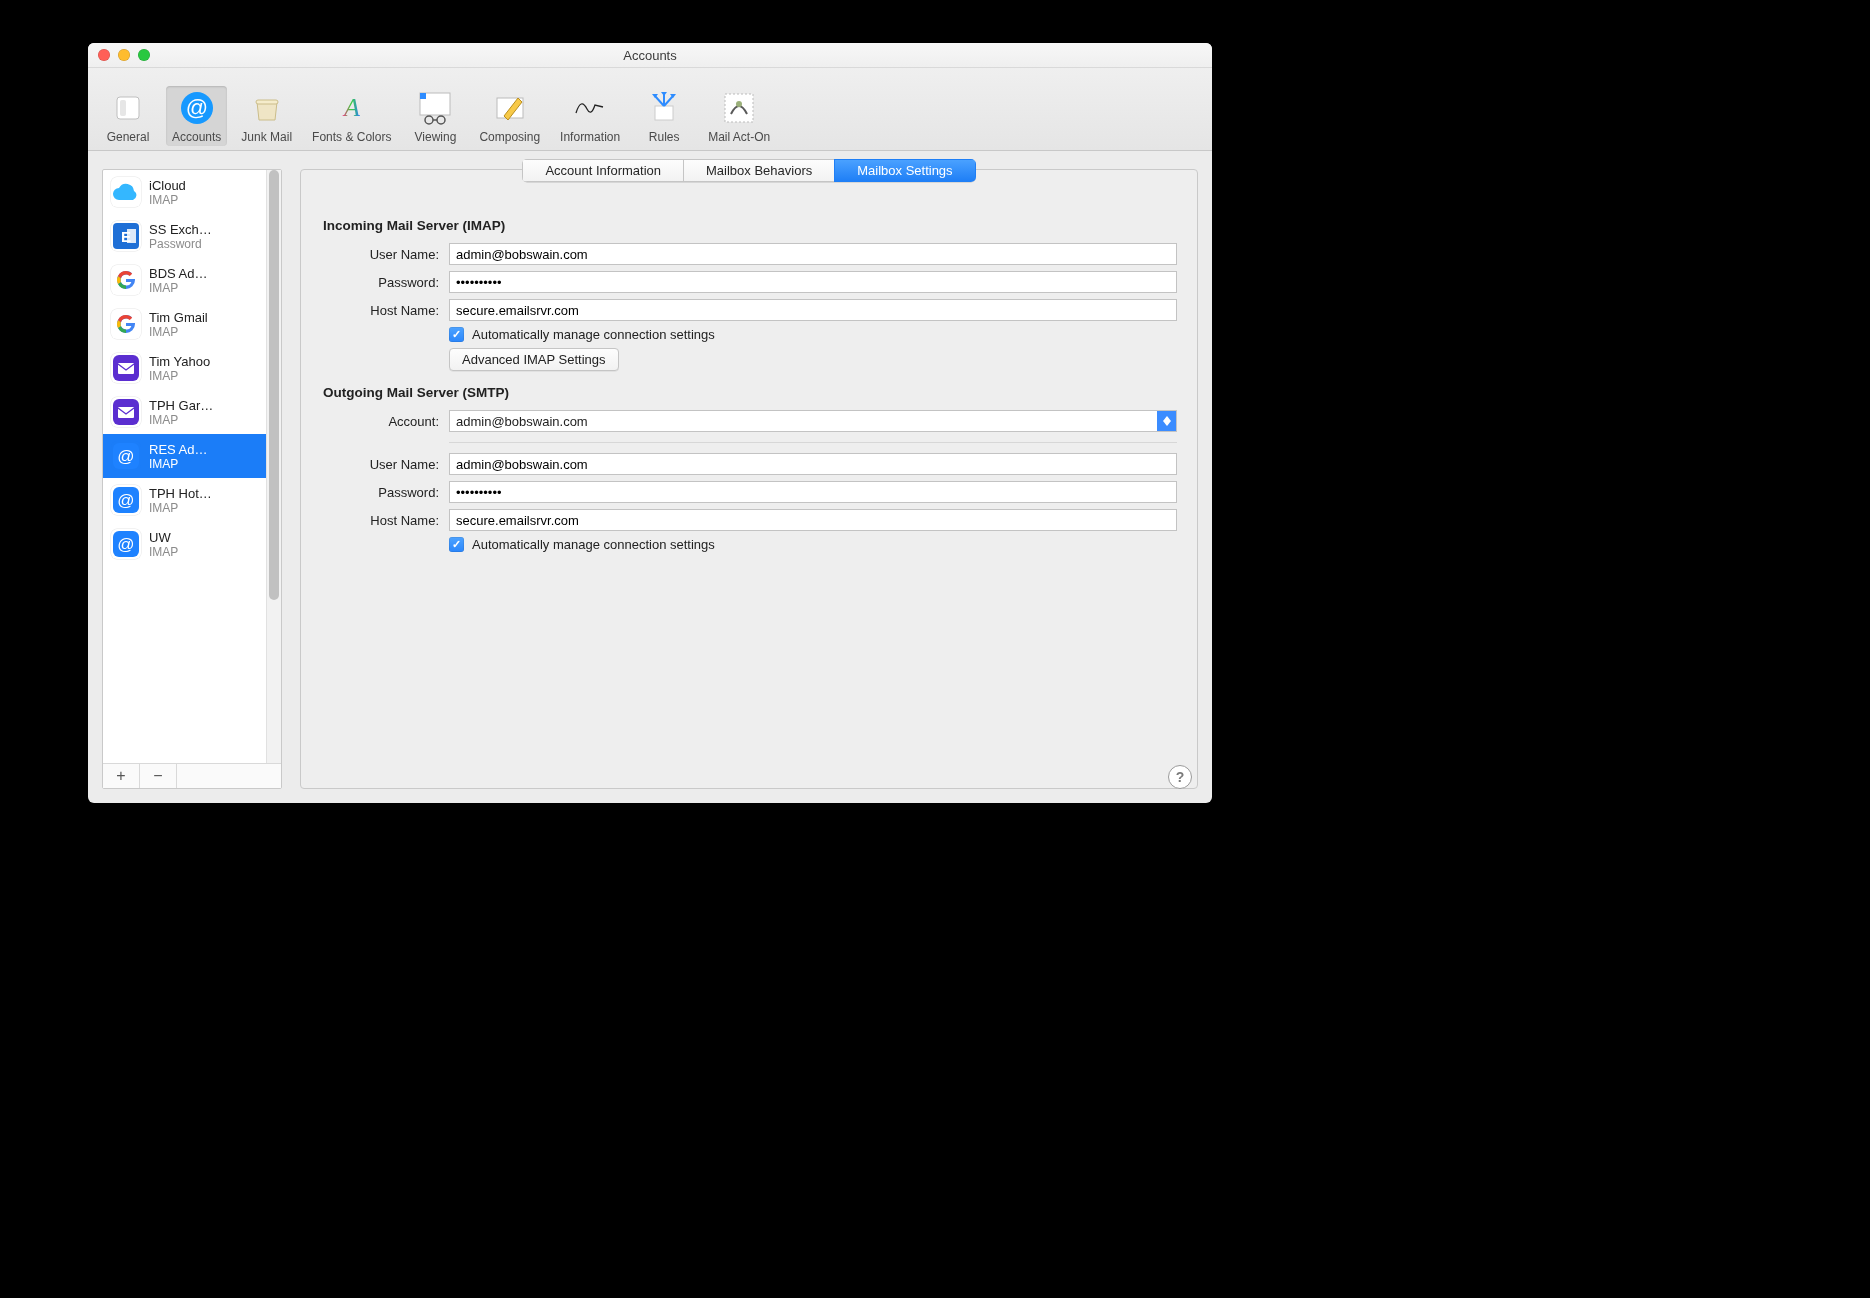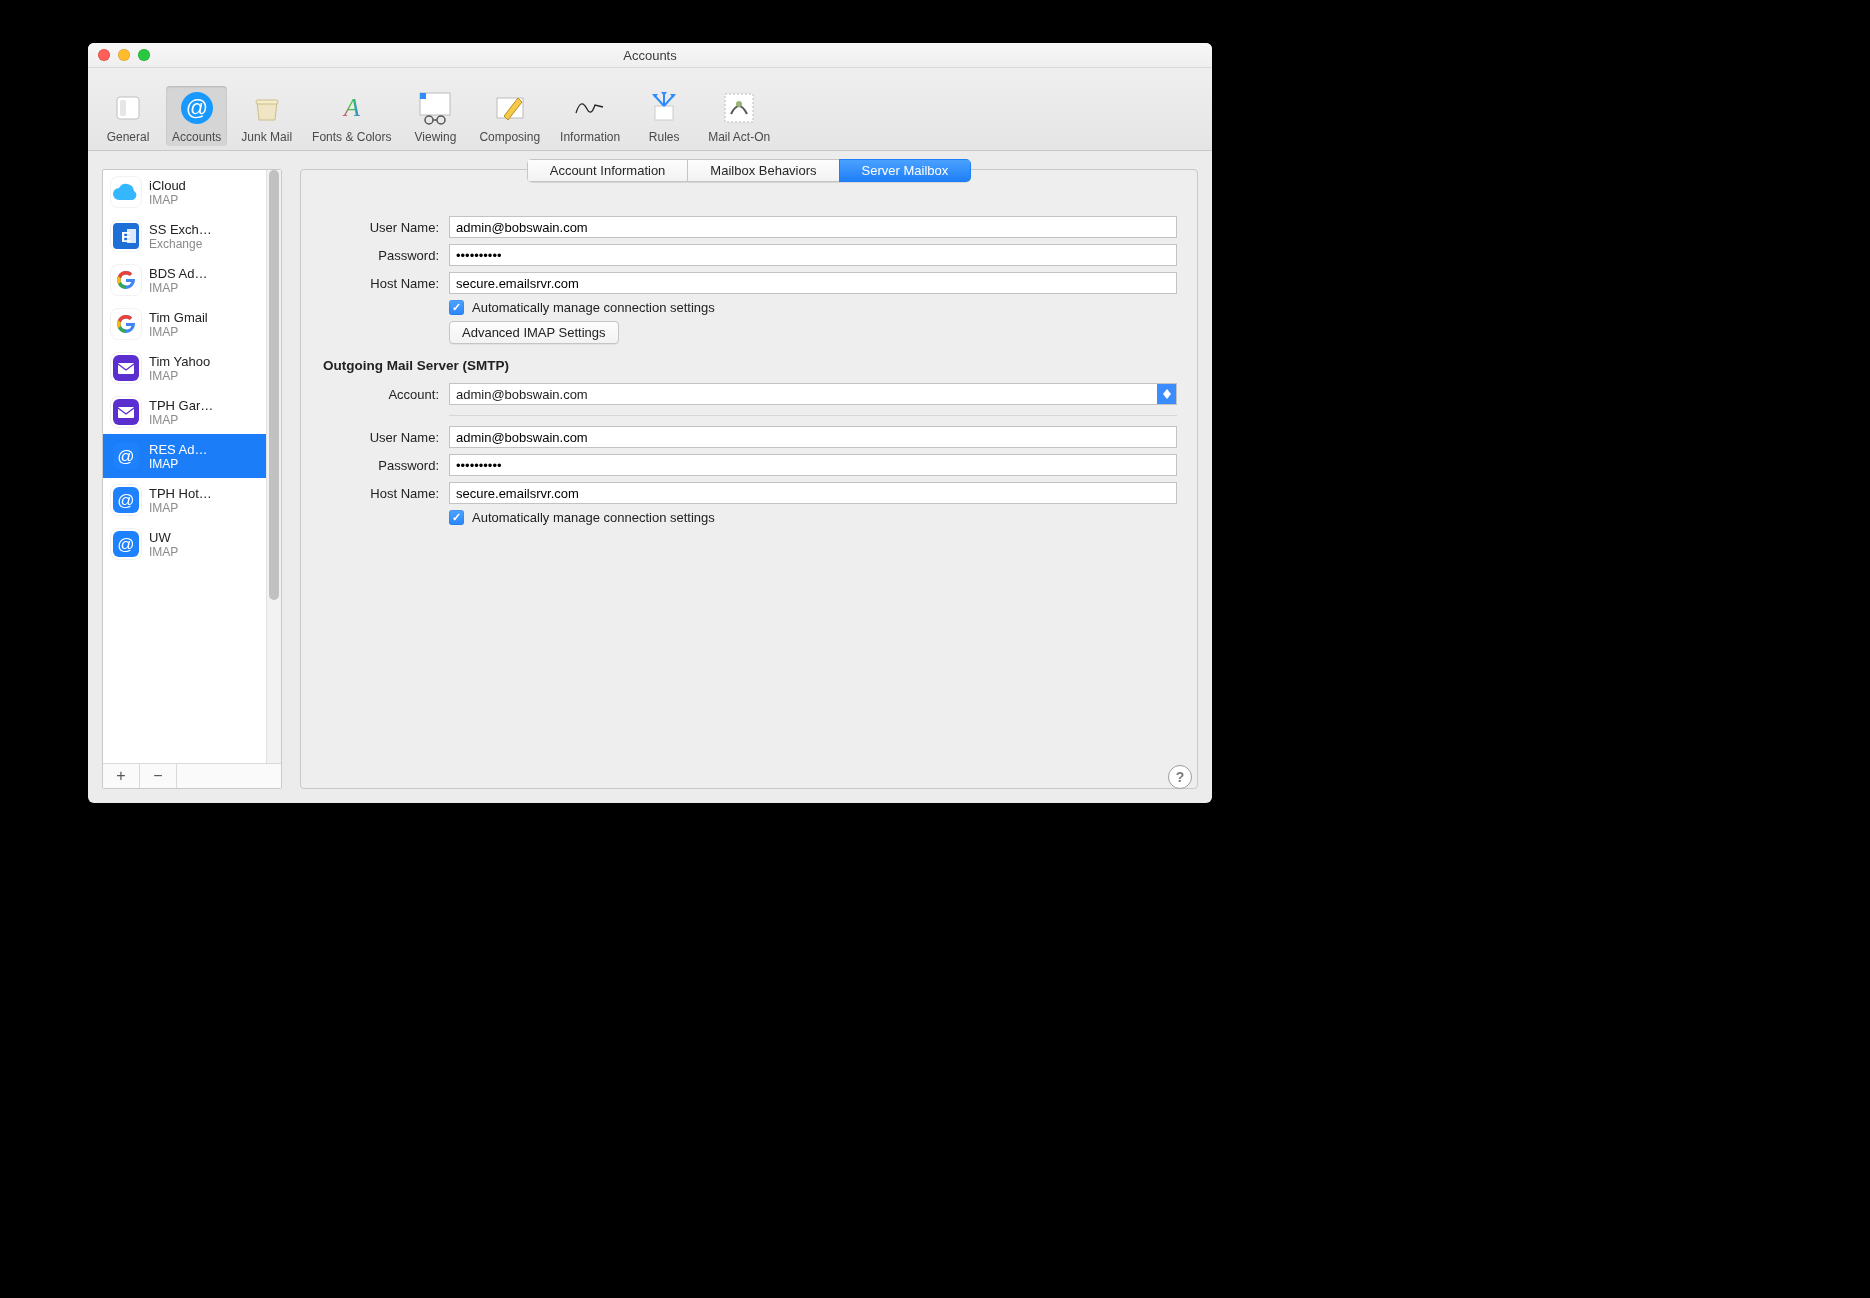--- a/index.html
+++ b/index.html
@@ -359,21 +359,21 @@
           <div class="acct-item">
     <div class="acct-icon" style="">
               <svg width="26" height="26" viewBox="0 0 26 26">
                 <rect width="26" height="26" rx="4" fill="#1e6fd6"></rect>
                 <text x="8" y="19" font-size="15" fill="#fff" font-family="Helvetica" font-weight="bold">E</text>
                 <rect x="14" y="6" width="9" height="14" fill="#fff" opacity="0.85"></rect>
               </svg>
             </div>
     <div class="acct-text">
       <div class="acct-name">SS Exch…</div>
-      <div class="acct-type">Exchange</div>
+      <div class="acct-type">Password</div>
     </div>
           </div>
           <div class="acct-item">
     <div class="acct-icon" style="">
               <svg width="24" height="24" viewBox="0 0 24 24">
                 <path d="M12 11v3h5a5 5 0 11-1.5-5.5l2-2A8 8 0 1020 13h-8z" fill="none" stroke="#4285F4" stroke-width="0"></path>
                 <path d="M21 12a9 9 0 01-9 9 9 9 0 010-18c2.4 0 4.4.9 5.9 2.3l-2.4 2.3A5.5 5.5 0 0012 6.5 5.5 5.5 0 1017.4 14H12v-3h9z" fill="#4285F4"></path>
                 <path d="M12 21a9 9 0 01-8-4.9l2.9-2.2A5.5 5.5 0 0012 17.5z" fill="#34A853"></path>
                 <path d="M4 16.1A9 9 0 013 12c0-1.5.4-2.8 1-4l2.9 2.2a5.5 5.5 0 000 3.7z" fill="#FBBC05"></path>
                 <path d="M4 8l2.9 2.2A5.5 5.5 0 0112 6.5c1.5 0 2.8.6 3.8 1.5l2.4-2.3C16.4 3.9 14.4 3 12 3a9 9 0 00-8 5z" fill="#EA4335"></path>
@@ -470,25 +470,26 @@
         <div class="pm-btn">−</div>
         <div style="flex:1;background:#fafafa"></div>
       </div>
     </div>
 
     <div class="main">
       <div class="tabstrip">
         <div class="tabs">
           <div class="tab">Account Information</div>
           <div class="tab">Mailbox Behaviors</div>
-          <div class="tab selected">Server Mailbox</div>
+          <div class="tab selected">Mailbox Settings</div>
         </div>
       </div>
       <div class="panel">
 
+        <div class="section-title">Incoming Mail Server (IMAP)</div>
         <div class="row">
           <div class="lbl">User Name:</div>
           <input type="text" value="admin@bobswain.com" style="">
         </div>
         <div class="row">
           <div class="lbl">Password:</div>
           <input type="text" value="••••••••••" style="">
         </div>
         <div class="row">
           <div class="lbl">Host Name:</div>

